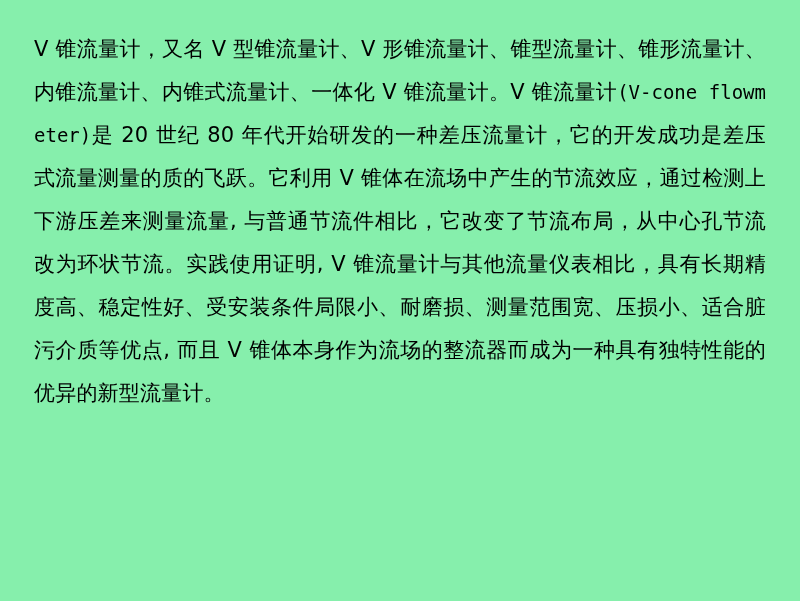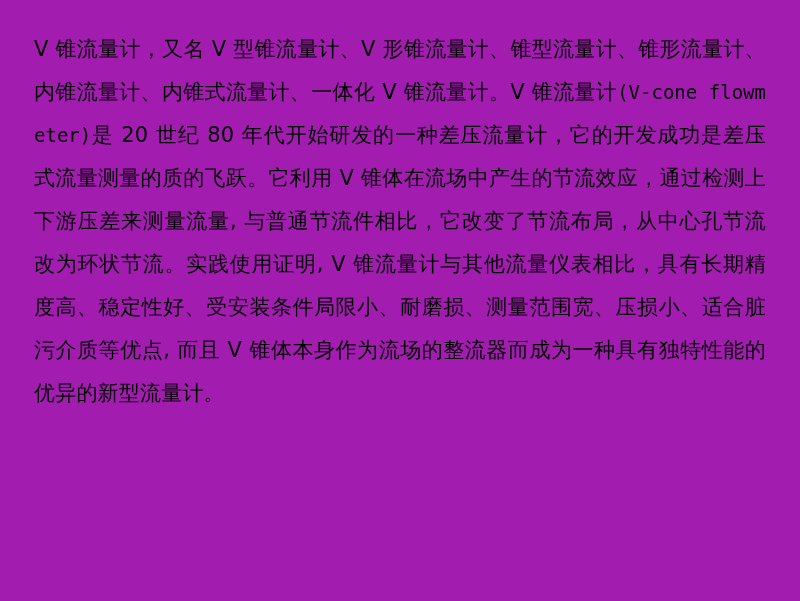--- a/index.html
+++ b/index.html
@@ -11,21 +11,21 @@
     height: 601px;
     background: #ffffff;
     font-family: "DejaVu Sans", "Liberation Sans", sans-serif;
     overflow: hidden;
   }
   .slide {
     box-sizing: border-box;
     width: 800px;
     height: 601px;
     padding: 28px 34px 12px 34px;
-    background: #a21caf;
+    background: #86efac;
   }
   .body-text {
     font-size: 21px;
     line-height: 43px;
     color: #000000;
     text-align: justify;
     text-justify: inter-character;
     letter-spacing: 0.2px;
     word-break: break-all;
   }

